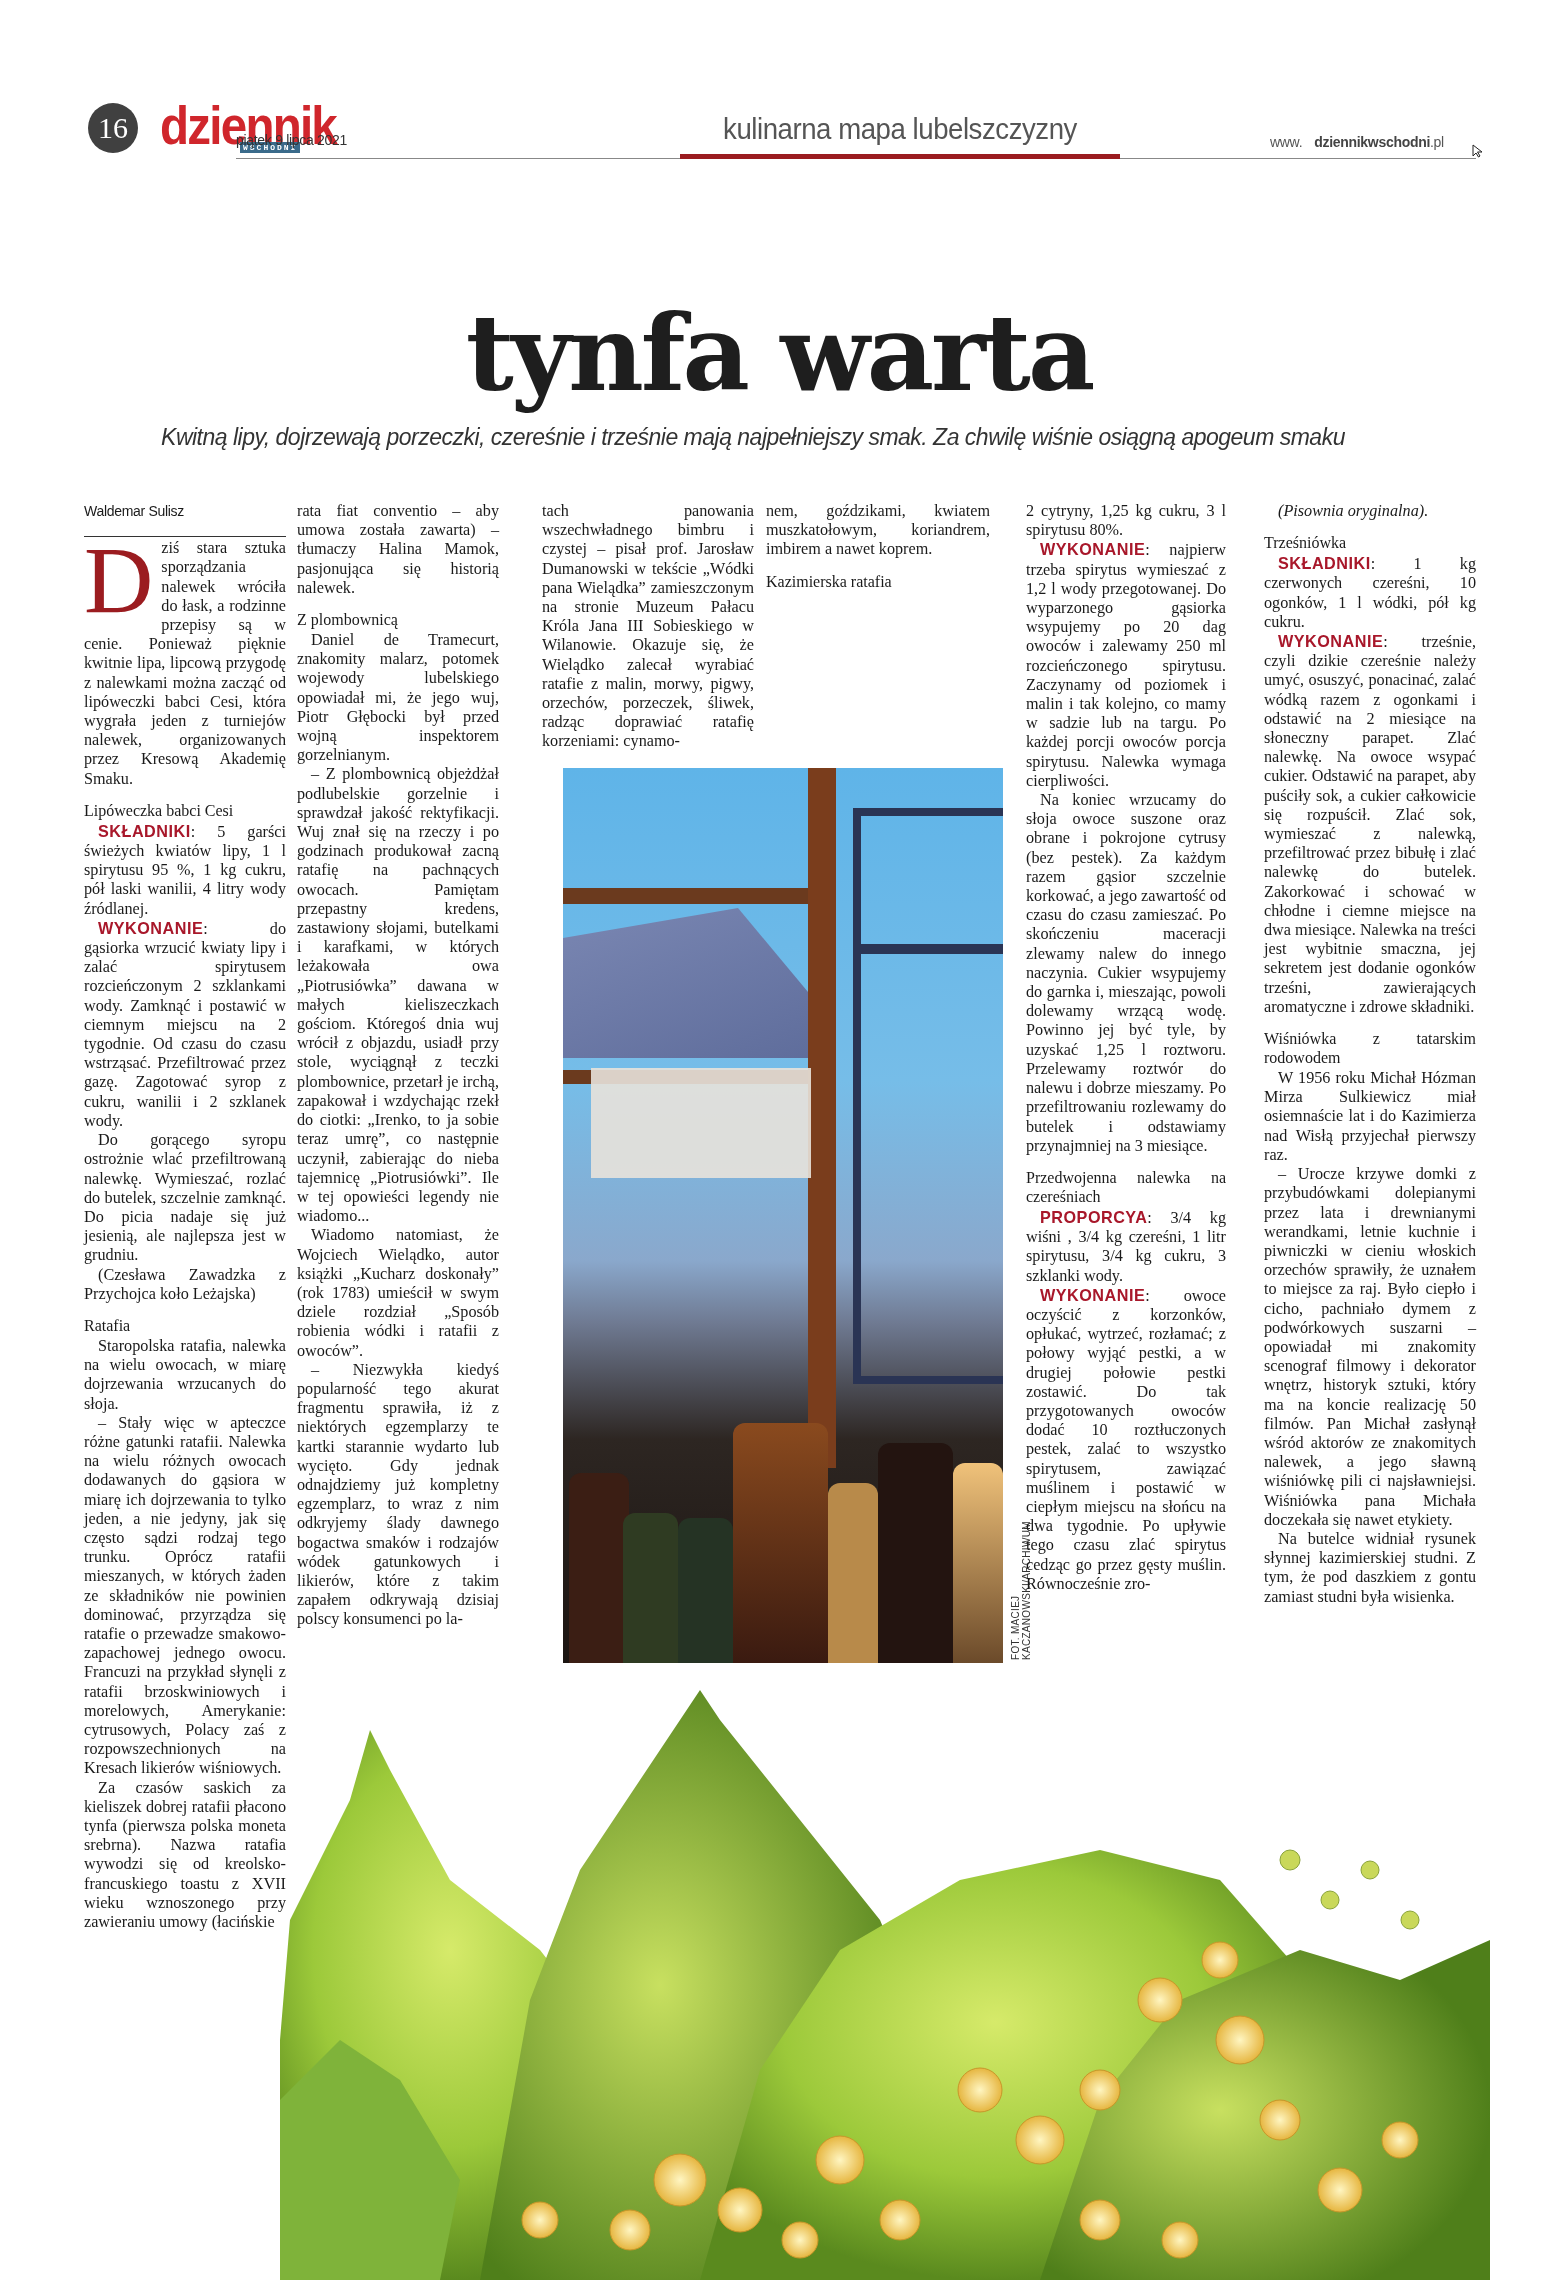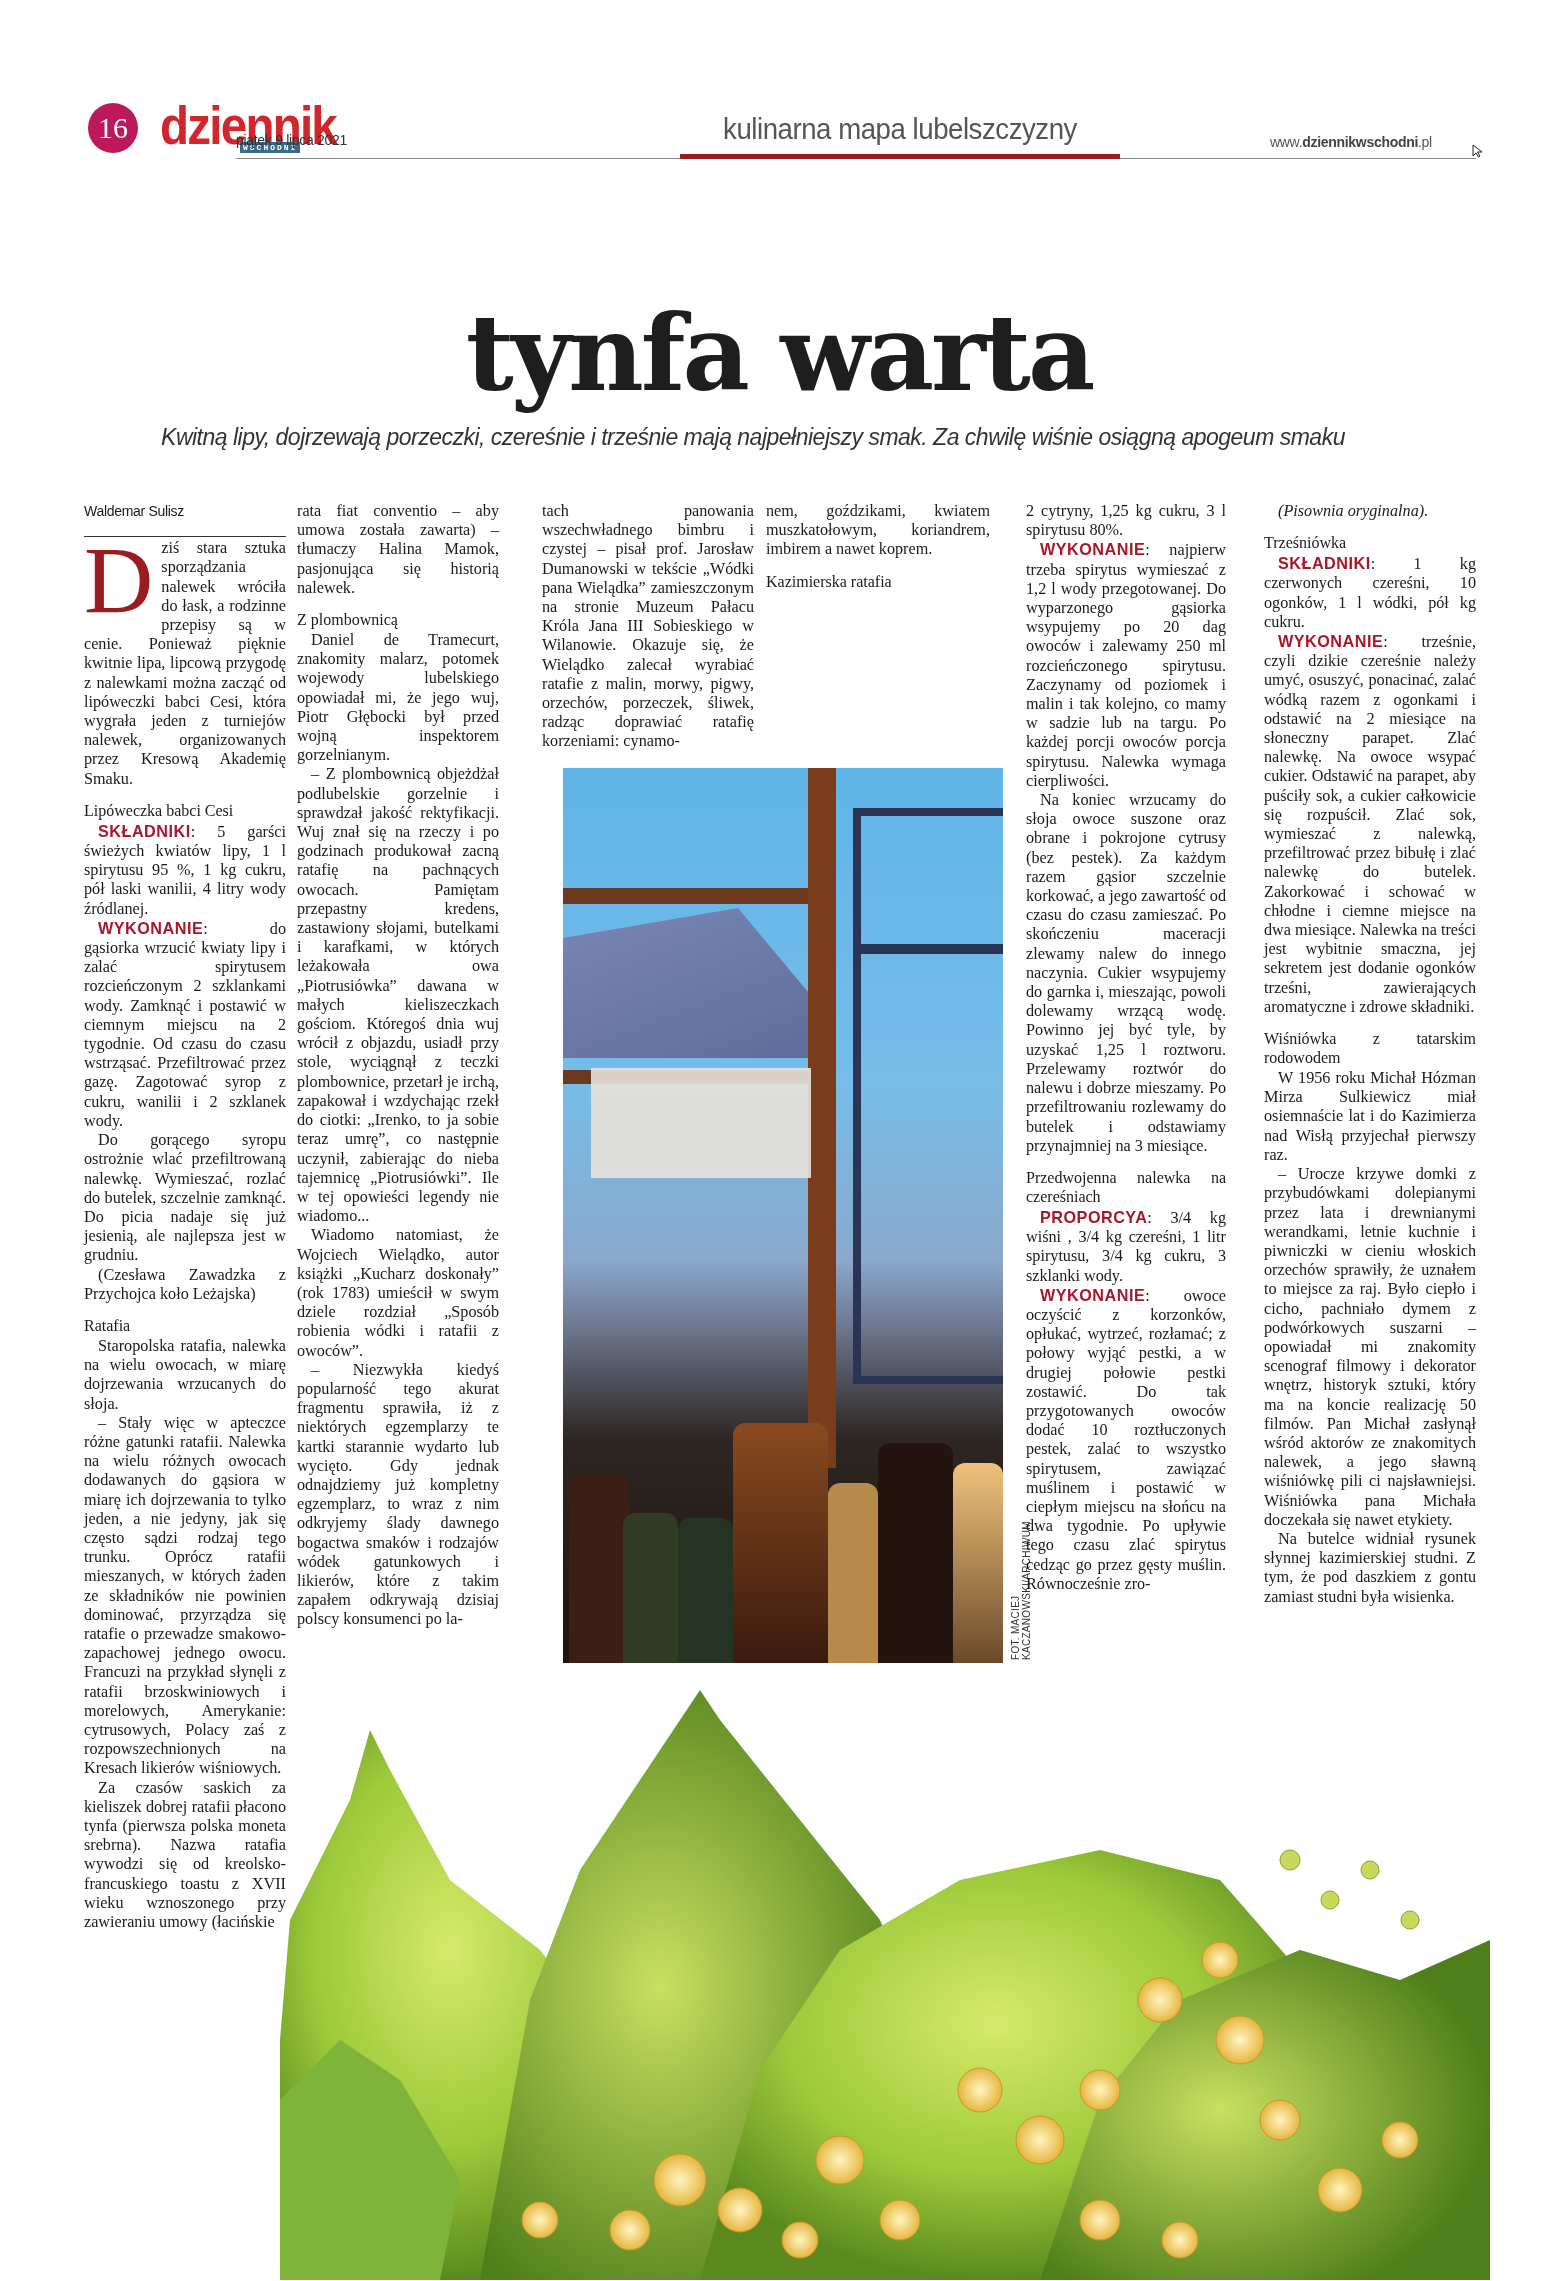--- a/index.html
+++ b/index.html
@@ -1,29 +1,29 @@
 <!DOCTYPE html>
 <html><head>
 <meta charset="utf-8">
 <style>
   html, body { margin:0; padding:0; background:#ffffff; }
   body { width:1558px; height:2281px; position:relative; overflow:hidden; font-family:"DejaVu Serif", serif; color:#1a1a1a; }
 
   
   .masthead { position:absolute; left:0; top:0; width:1558px; height:170px; }
-  .page-num { position:absolute; left:88px; top:103px; width:50px; height:50px; border-radius:50%; background:#be185d; color:#fff; font-family:"Liberation Serif", serif; font-size:30px; line-height:50px; text-align:center; }
+  .page-num { position:absolute; left:88px; top:103px; width:50px; height:50px; border-radius:50%; background:#404040; color:#fff; font-family:"Liberation Serif", serif; font-size:30px; line-height:50px; text-align:center; }
   .logo { position:absolute; left:160px; top:98px; height:60px; }
   .logo-word { font-family:"Liberation Sans", sans-serif; font-weight:bold; font-size:54px; color:#d0262c; letter-spacing:-2px; line-height:54px; transform:scaleX(0.88); transform-origin:left; display:block; }
   .logo-sub { position:absolute; left:80px; top:44px; background:#3a6a8a; color:#fff; font-family:"Liberation Mono", monospace; font-size:8px; letter-spacing:2px; padding:1px 3px; font-weight:bold;text-align:center; }
   .date { position:absolute; left:236px; top:132px; font-family:"Liberation Sans", sans-serif; font-size:14px; color:#333; letter-spacing:-0.3px; }
   .rule-gray { position:absolute; left:236px; top:158px; width:1240px; height:1px; background:#888; }
   .section-title { position:absolute; left:680px; top:112px; width:440px; text-align:center; font-family:"Liberation Sans", sans-serif; font-size:30px; color:#555; font-weight:normal; letter-spacing:-0.5px; transform:scaleX(0.92); }
   .rule-red { position:absolute; left:680px; top:154px; width:440px; height:5px; background:#9b1c20; }
   .site-url { position:absolute; left:1270px; top:134px; font-family:"Liberation Sans", sans-serif; font-size:14px; color:#555; letter-spacing:-0.3px; }
-  .site-url b { color:#444; }
+  .site-url b { color:#444;margin-left:12px; }
   .cursor-icon { position:absolute; left:1472px; top:144px; width:12px; height:14px; }
 
   
   .headline { position:absolute; left:0; top:168px; width:1558px; text-align:center; font-family:"DejaVu Serif", serif; font-weight:bold; font-size:104px; line-height:124px; color:#1e1e1e; letter-spacing:-3px; margin:0; }
   .dek { position:absolute; left:0; top:424px; width:1506px; text-align:center; font-family:"Liberation Sans", sans-serif; font-size:23px; color:#333; letter-spacing:-0.5px;font-style:italic; }
 
   
   .col { position:absolute; top:502px; width:202px; font-family:"Liberation Serif", serif; font-size:16.2px; line-height:19.2px; text-align:justify; hyphens:manual; }
   .col p { margin:0; text-indent:14px; }
   .col p.noindent { text-indent:0; }

